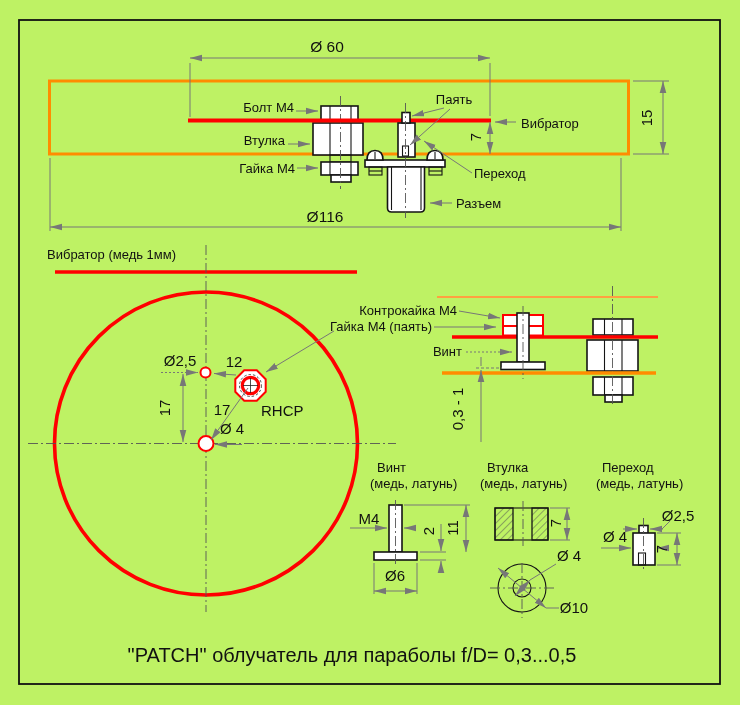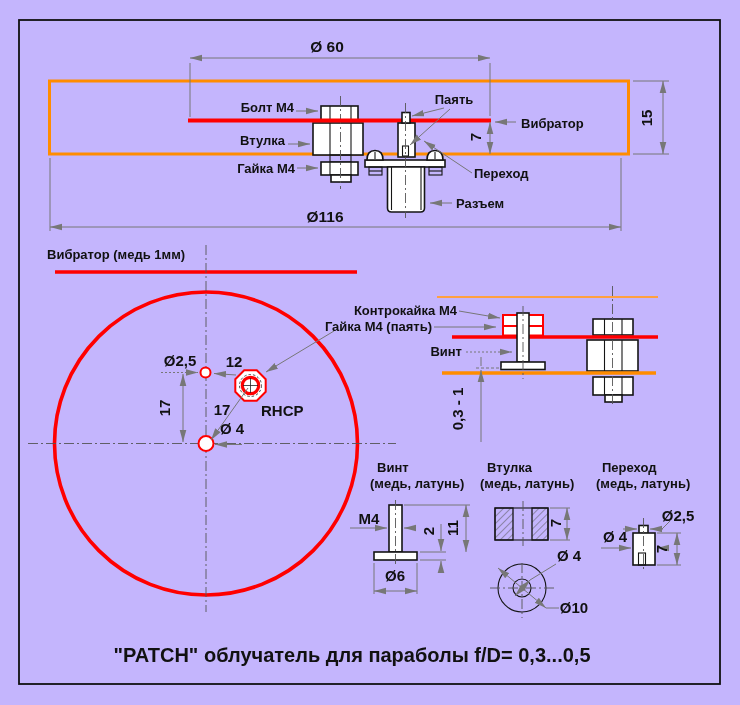--- a/index.html
+++ b/index.html
@@ -1,17 +1,17 @@
 <!DOCTYPE html>
 <html><head>
 <meta charset="utf-8">
 <style>
   html,body{margin:0;padding:0;background:#fff;}
-  .page{position:relative;width:740px;height:705px;background:#c4b5fd;
-        font-family:"Liberation Sans", sans-serif;font-weight:bold;}
+  .page{position:relative;width:740px;height:705px;background:#bef264;
+        font-family:"Liberation Sans", sans-serif;}
   svg{position:absolute;left:0;top:0;}
   text{fill:#111;font-family:"Liberation Sans", sans-serif;}
   .lbl{font-size:13px;}
   .dimt{font-size:15px;}
   .big{font-size:15.5px;}
   .ttl{font-size:13px;}
   .cap{font-size:20px;}
   .ink{stroke:#151515;stroke-width:1.6;fill:#fff;}
   .ink2{stroke:#151515;stroke-width:1.1;fill:none;}
   .dim{stroke:#777;stroke-width:1;fill:none;}

